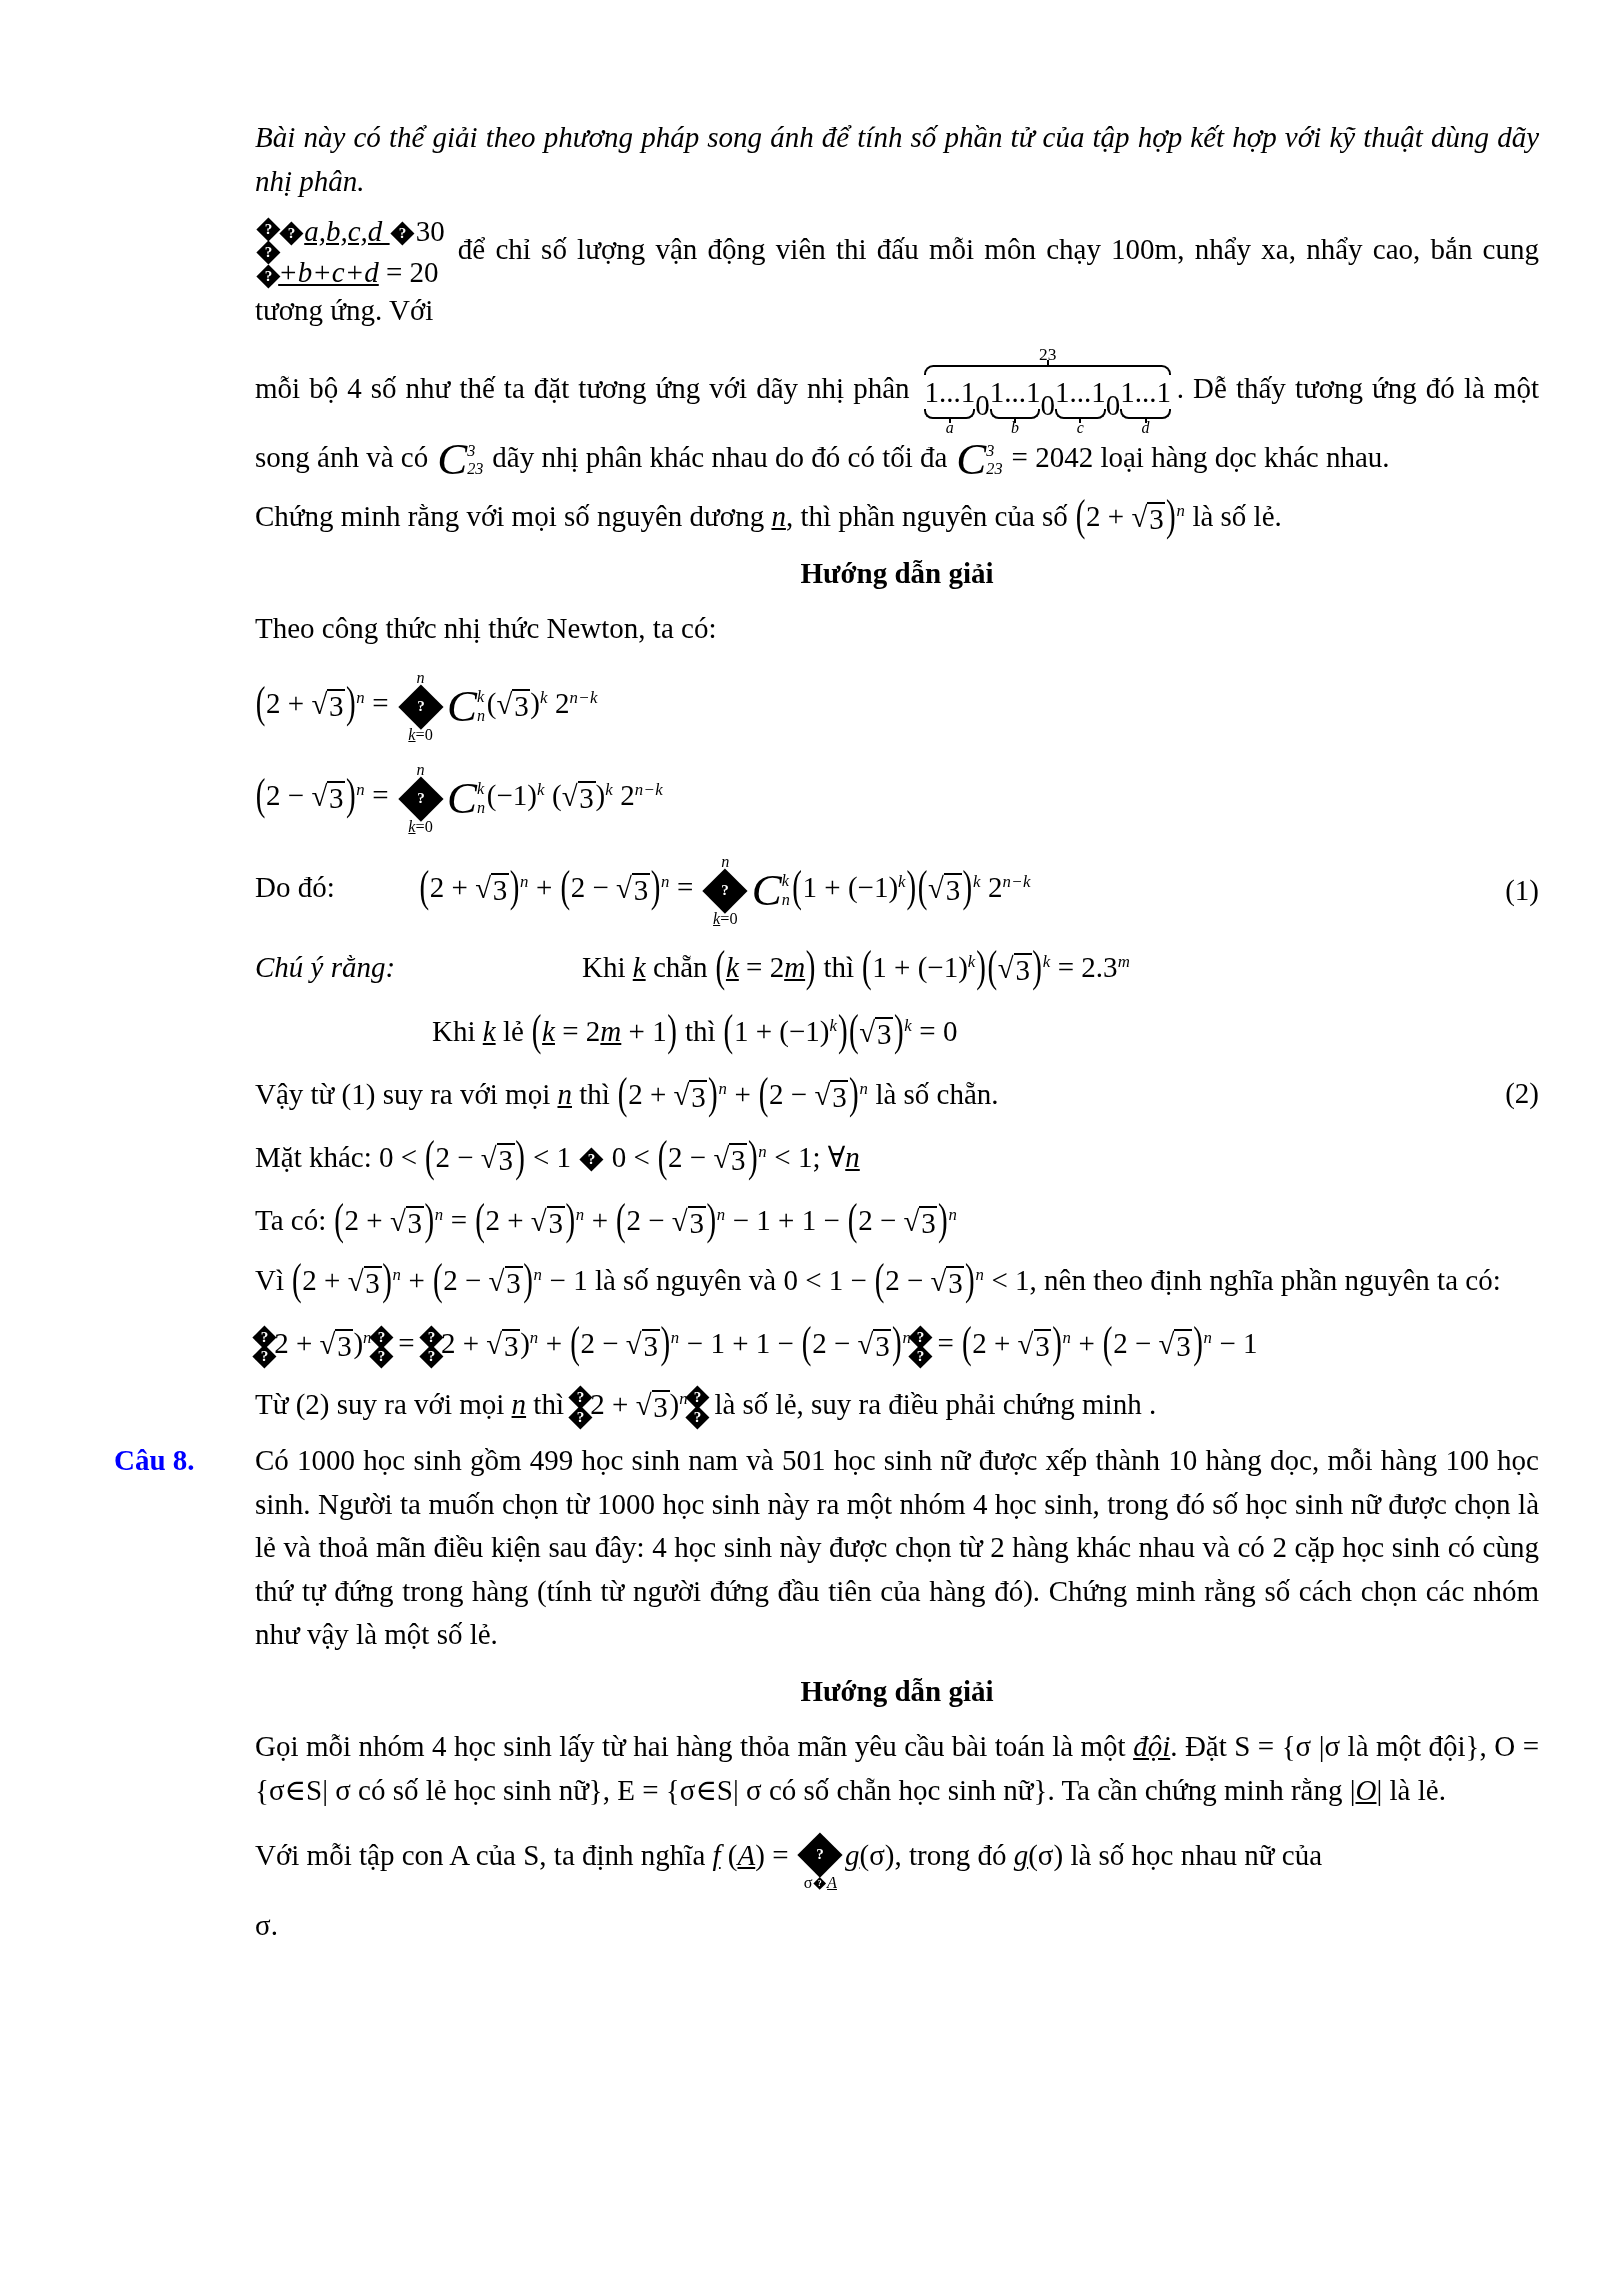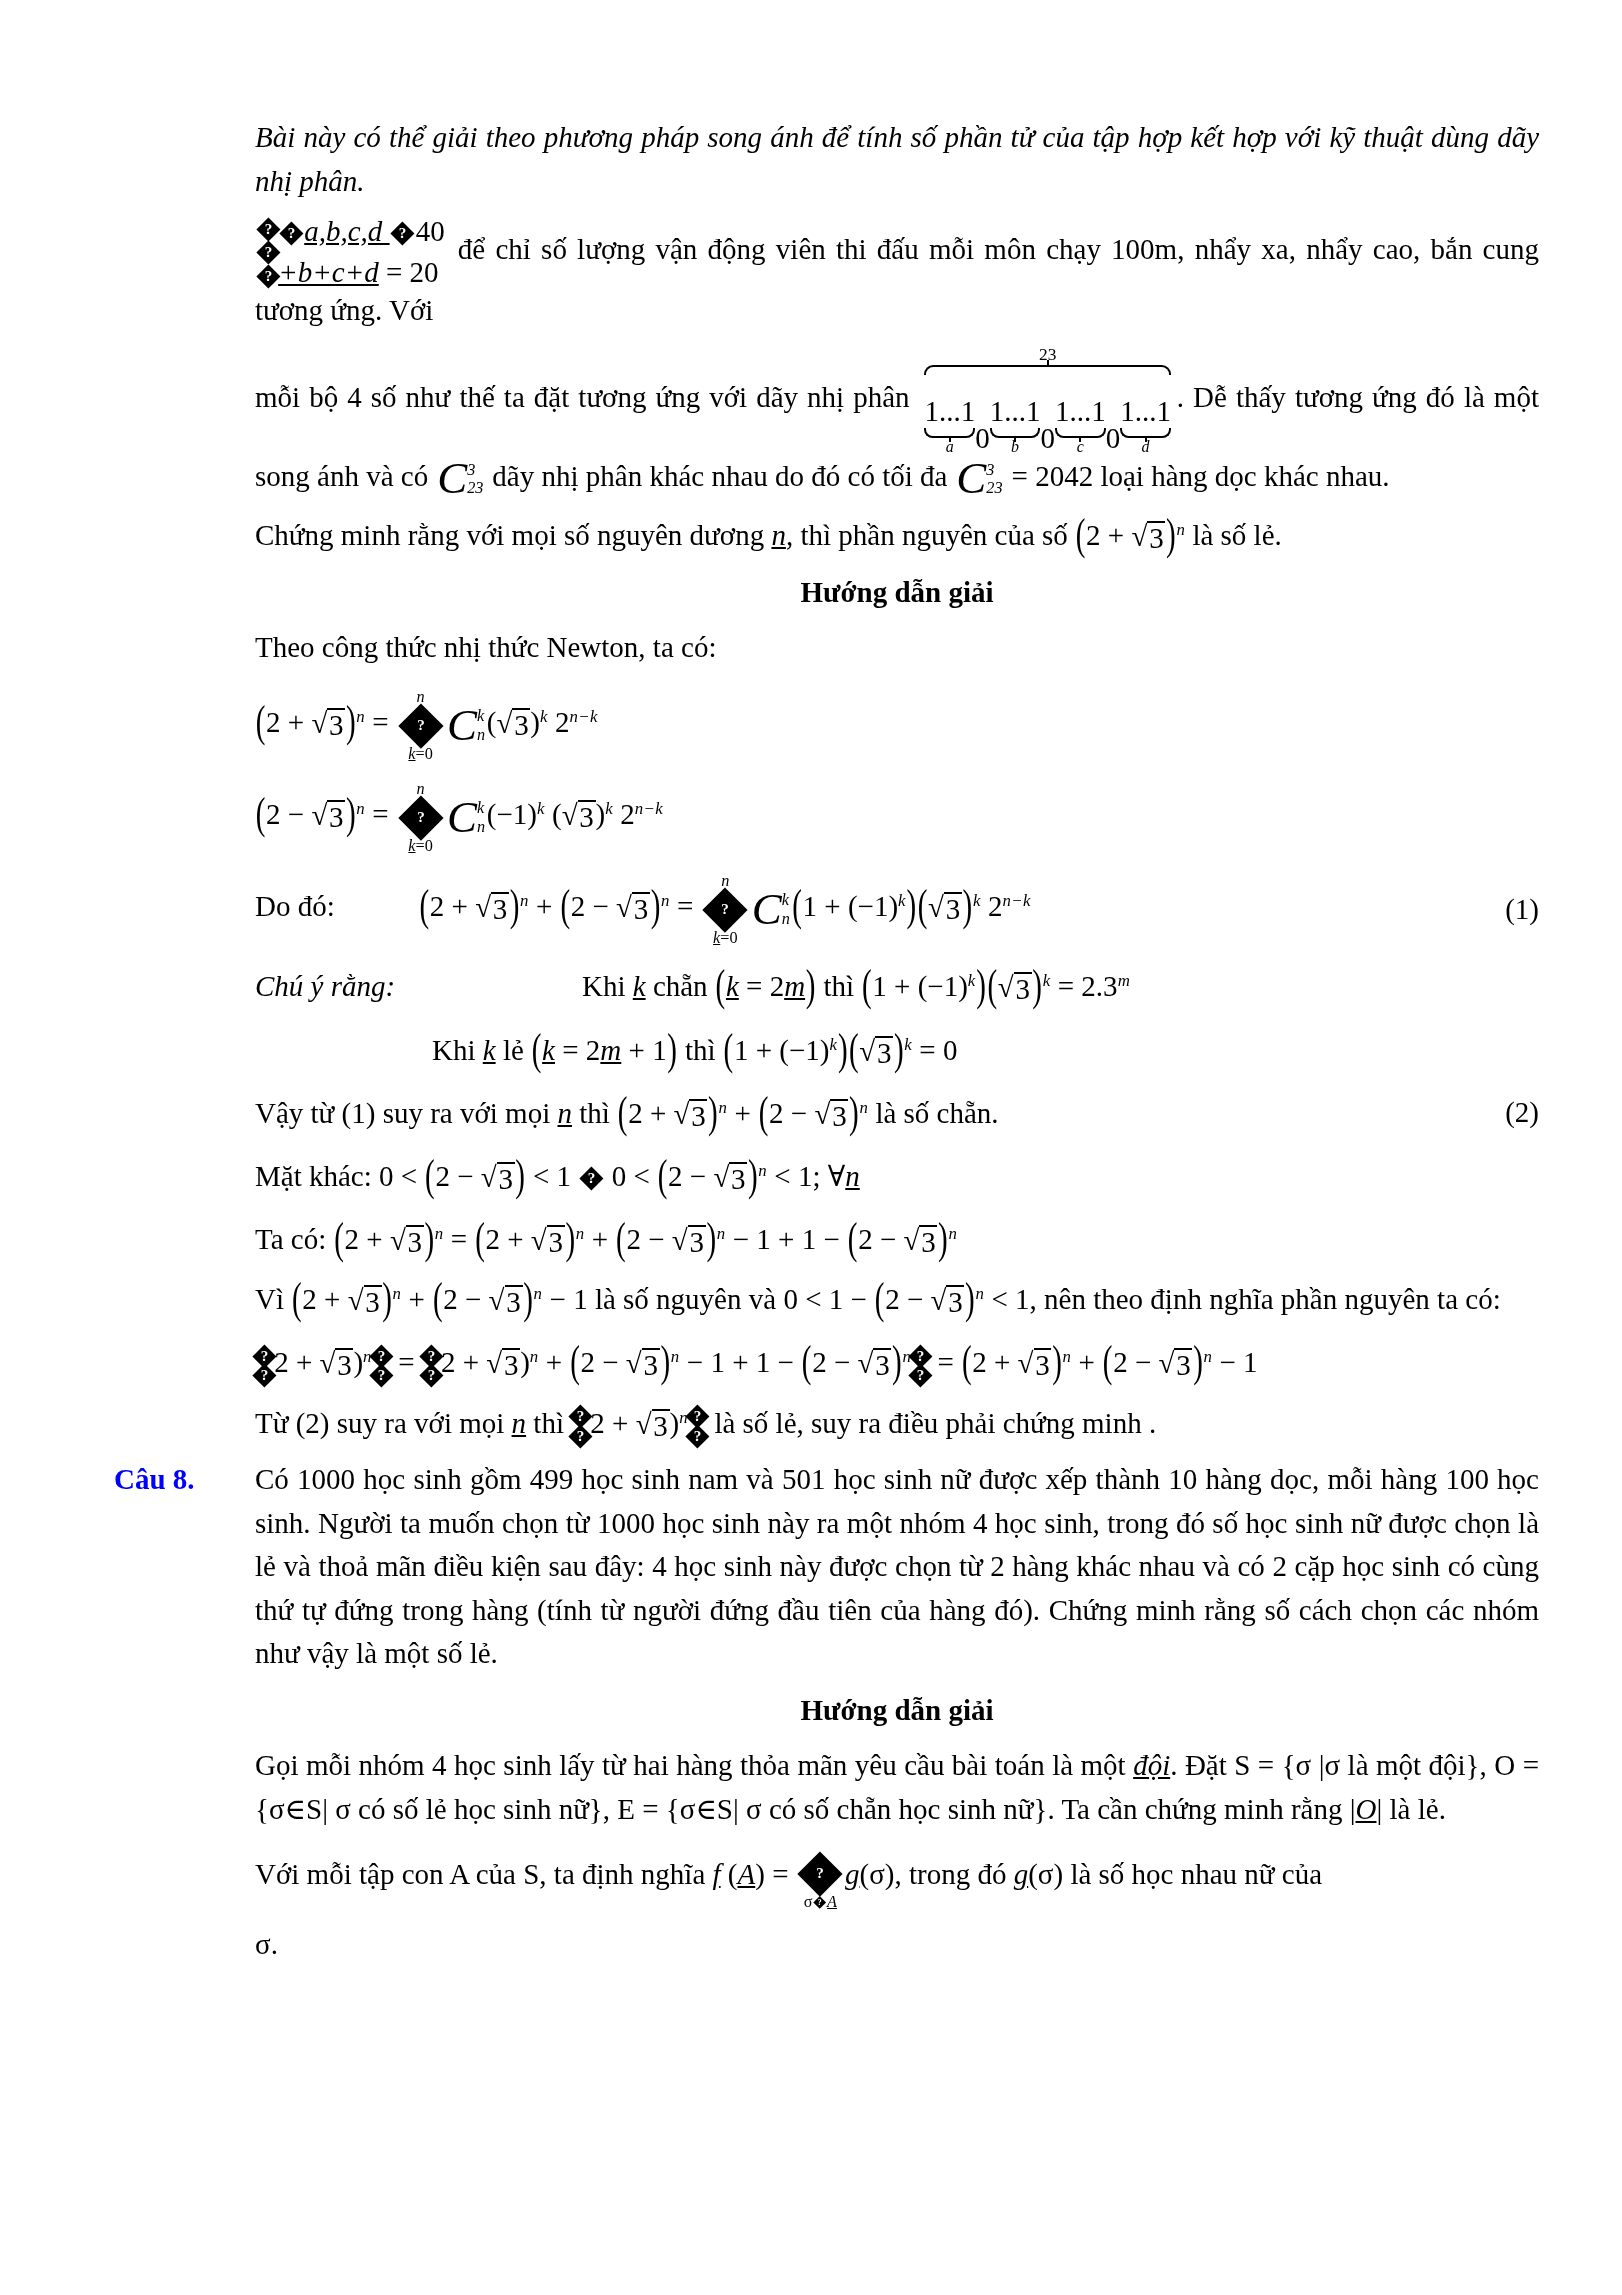--- a/index.html
+++ b/index.html
@@ -50,21 +50,21 @@
   .stkrow{white-space:nowrap;line-height:1.1;}
 
   
   .bin{display:inline-flex;flex-direction:column;align-items:center;vertical-align:middle;
        margin:0 0.2em;line-height:1.1;}
   .bin .bin-top{font-size:0.6em;line-height:1;}
   .bin .obrace{align-self:stretch;height:0.3em;border:2px solid #000;border-bottom:none;
        border-radius:0.32em 0.32em 0 0;position:relative;margin:0.06em 0 0.04em 0;}
   .bin .obrace:after{content:"";position:absolute;left:50%;top:-0.24em;width:2px;height:0.2em;
        background:#000;transform:translateX(-50%);}
-  .bin .bin-row{display:flex;align-items:flex-end;margin-top:19px;}
+  .bin .bin-row{display:flex;align-items:center;}
   .bgp{display:inline-flex;flex-direction:column;align-items:center;}
   .bgp .bd,.bsep{line-height:1.1;}
   .bgp .ubrace{align-self:stretch;height:0.26em;border:2px solid #000;border-top:none;
        border-radius:0 0 0.3em 0.3em;position:relative;margin:0.03em 0;}
   .bgp .ubrace:after{content:"";position:absolute;left:50%;bottom:-0.2em;width:2px;height:0.18em;
        background:#000;transform:translateX(-50%);}
   .bgp .blbl{font-size:0.55em;font-style:italic;line-height:1;}
 </style>
 </head>
 <body>
@@ -80,21 +80,21 @@
                 <span>?</span>
               </span>
               <span class="dia">
                 <span>?</span>
               </span>
               <span class="dia">
                 <span>?</span>
               </span>
             </span>
             <span class="stkr">
-              <span class="stkrow"><span class="dia"><span>?</span></span><span class="fi">a,b,c,d </span><span class="dia"><span>?</span></span><span class="fr">40</span></span>
+              <span class="stkrow"><span class="dia"><span>?</span></span><span class="fi">a,b,c,d </span><span class="dia"><span>?</span></span><span class="fr">30</span></span>
               <span class="stkrow"><span class="fi">+b+c+d</span><span class="fr"> = 20</span></span>
             </span>
           </span></span><span> để chỉ số lượng vận động viên thi đấu mỗi môn chạy 100m, nhẩy xa, nhẩy cao, bắn cung tương ứng. Với</span></p>
 
     <p><span>mỗi bộ 4 số như thế ta đặt tương ứng với dãy nhị phân </span><span class="bin">
           <span class="bin-top">23</span>
           <span class="obrace"></span>
           <span class="bin-row">
             <span class="bgp">
               <span class="bd">1...1</span>

